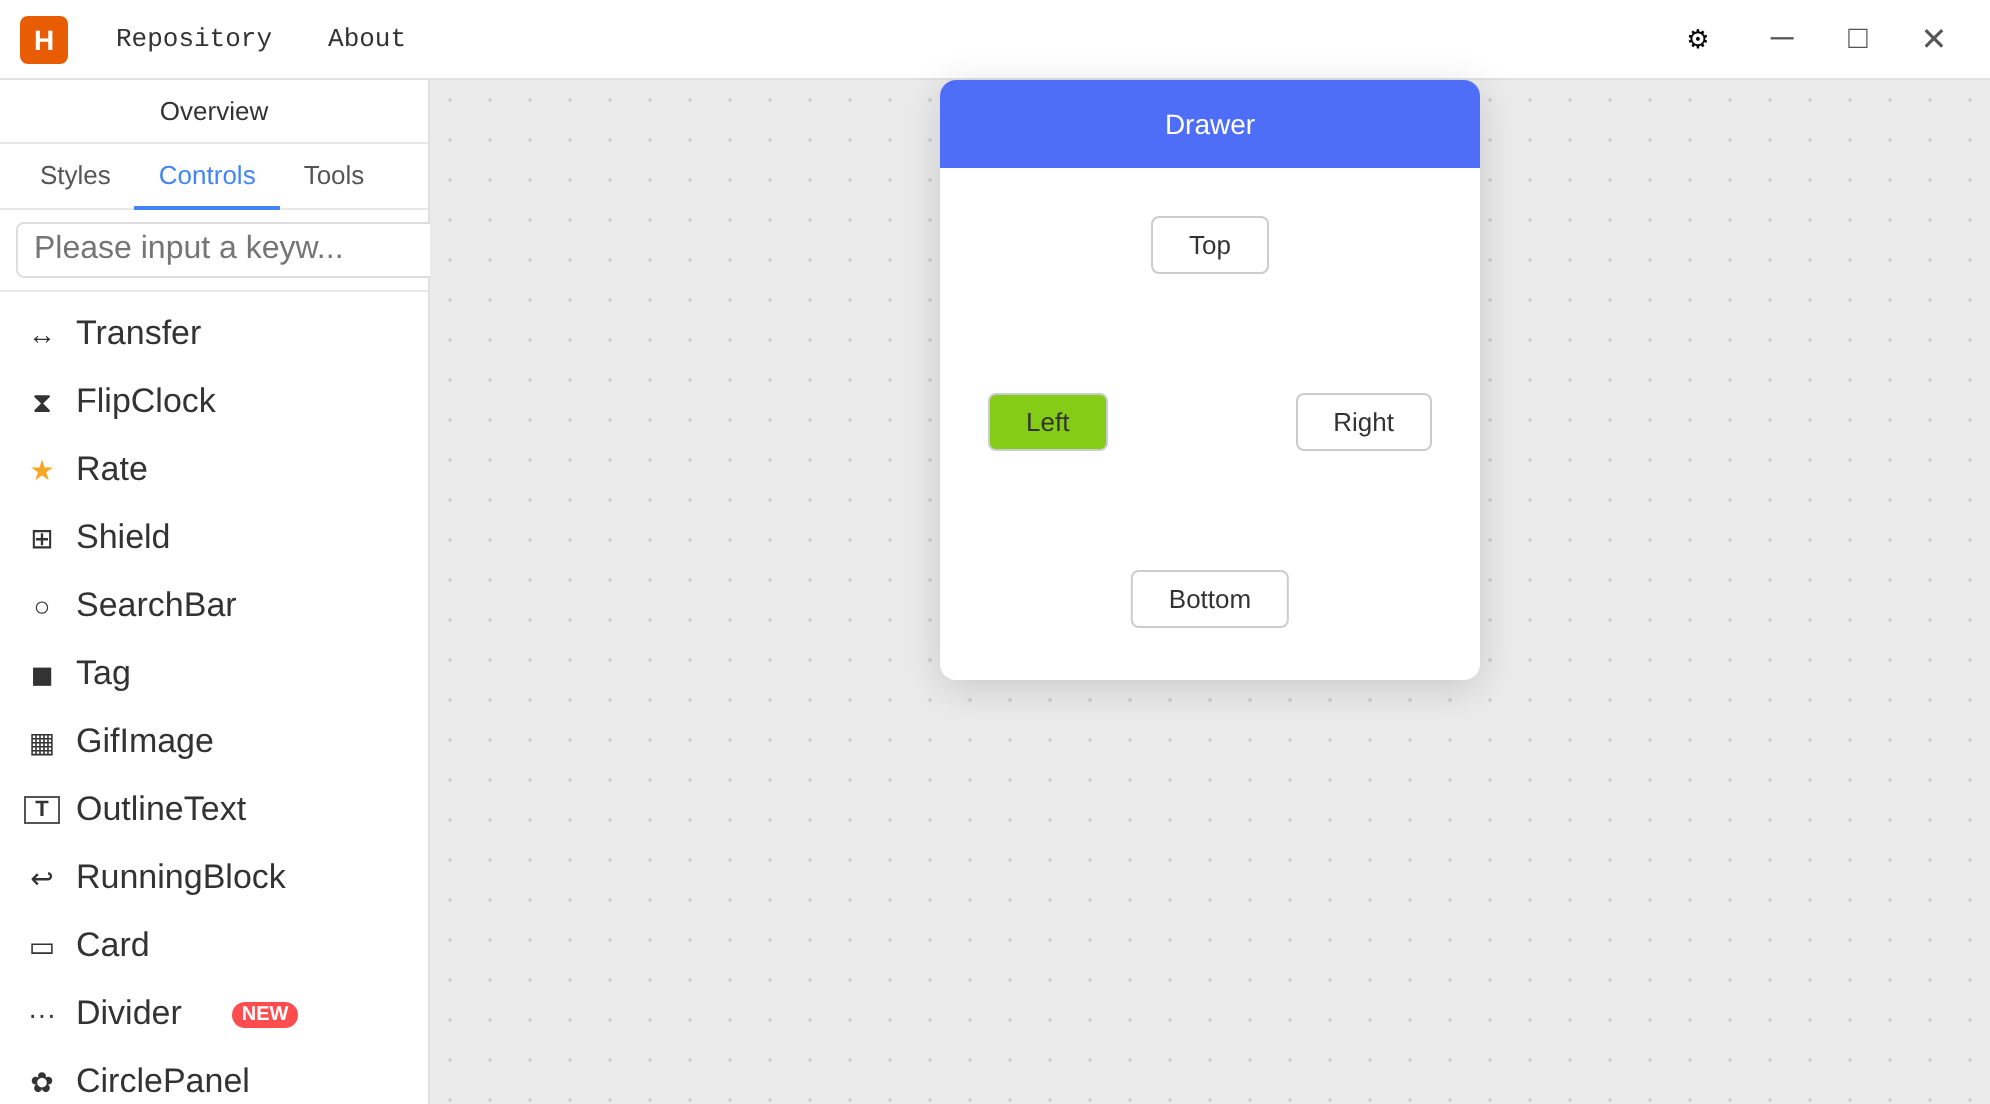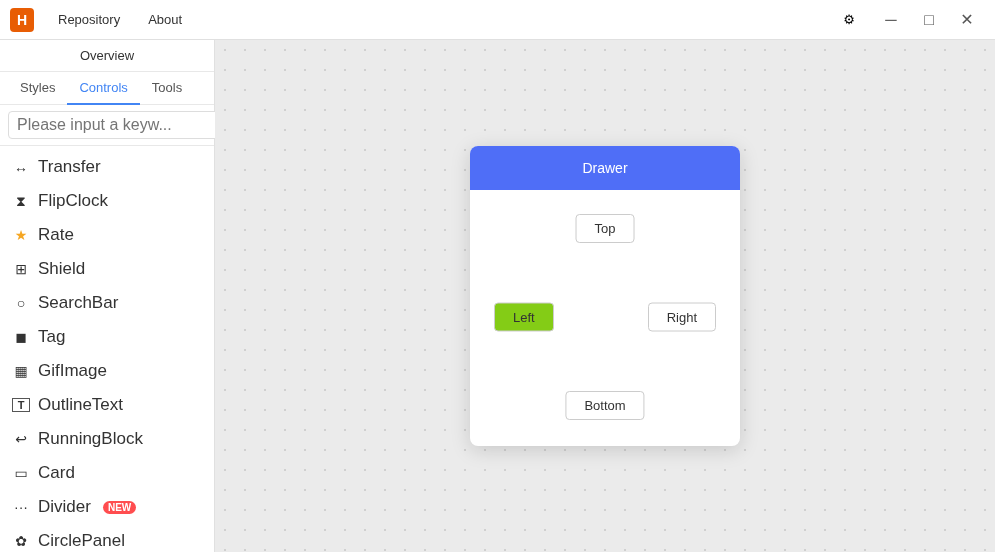--- a/index.html
+++ b/index.html
@@ -12,21 +12,21 @@
       padding: 0 10px; user-select: none;
     }
     .titlebar-logo {
       width: 24px; height: 24px; background: #e85d04; border-radius: 4px;
       display: flex; align-items: center; justify-content: center;
       color: white; font-weight: bold; font-size: 14px; margin-right: 12px;
     }
     .titlebar-nav { display: flex; align-items: center; gap: 4px; flex: 1; }
     .titlebar-nav-item {
       padding: 4px 12px; cursor: pointer; border-radius: 4px;
-      font-size: 13px; color: #333;
+      font-size: 13px; color: #333; font-family: Liberation Mono, monospace;
     }
     .titlebar-controls { display: flex; gap: 2px; }
     .titlebar-btn {
       width: 36px; height: 28px; display: flex; align-items: center; justify-content: center;
       cursor: pointer; border-radius: 4px; font-size: 16px; color: #555;
     }
     .titlebar-settings {
       width: 32px; height: 32px; display: flex; align-items: center; justify-content: center;
       cursor: pointer; margin-right: 8px;
     }
@@ -66,29 +66,29 @@
     }
     .sidebar-list { flex: 1; overflow-y: auto; padding: 4px 0; }
     .sidebar-item {
       display: flex; align-items: center; padding: 7px 12px; cursor: pointer;
       gap: 8px; color: #333;
     }
     .sidebar-item-icon { font-size: 14px; width: 18px; text-align: center; }
     .sidebar-item-label { font-size: 17px; }
     .badge-new {
       background: #ff4d4f; color: white; font-size: 10px; padding: 1px 5px;
-      border-radius: 8px; margin-left: 4px; font-weight: 600;
+      border-radius: 8px; margin-left: 17px; font-weight: 600;
     }
 
     
     .main-content {
       flex: 1; background: #ebebeb;
       background-image: radial-gradient(circle, #d0d0d0 1px, transparent 1px);
       background-size: 20px 20px;
-      display: flex; align-items: center; justify-content: center;
+      display: flex; justify-content: center;
       position: relative;
     }
 
     
     .drawer-demo {
       width: 270px; height: 300px;
       background: #ffffff; border-radius: 8px;
       box-shadow: 0 4px 20px rgba(0,0,0,0.15);
       overflow: hidden;
     }

